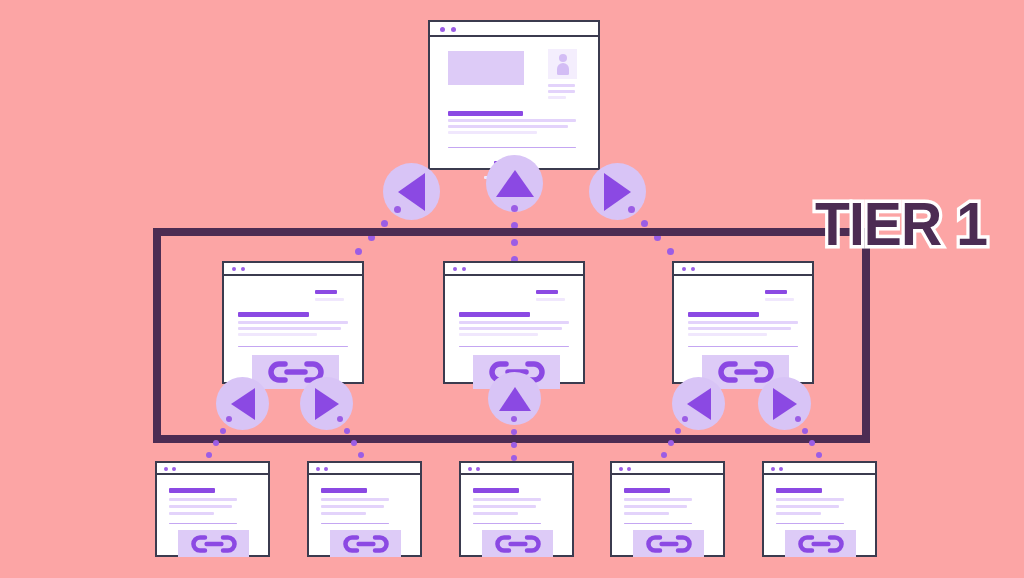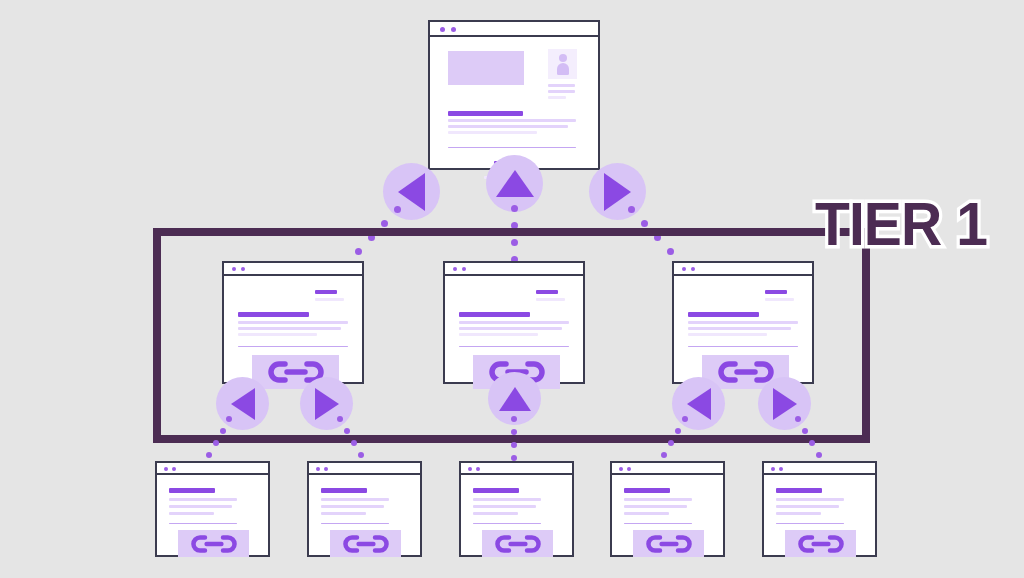--- a/index.html
+++ b/index.html
@@ -1,17 +1,17 @@
 <!DOCTYPE html>
 <html><head>
 <meta charset="utf-8">
 <style>
   html,body{margin:0;padding:0;background:#ffffff;}
   body{width:1024px;height:578px;overflow:hidden;font-family:"Liberation Sans",sans-serif;}
-  #stage{position:relative;width:1024px;height:578px;background:#e5e5e5;}
+  #stage{position:relative;width:1024px;height:578px;background:#fca5a5;}
 
   
   .card{position:absolute;background:#ffffff;border:2px solid #3b3b4f;box-sizing:border-box;}
   .card .tbar{position:absolute;left:0;top:0;right:0;border-bottom:2px solid #3b3b4f;box-sizing:border-box;background:#fff;}
   .dot{position:absolute;border-radius:50%;background:#9b5de5;}
   .card .body{position:absolute;left:0;right:0;bottom:0;background:#fff;}
 
   .bar{position:absolute;border-radius:1px;}
   .bar.strong{background:#8b49e3;}
   .bar.soft{background:#e3d3fb;}

